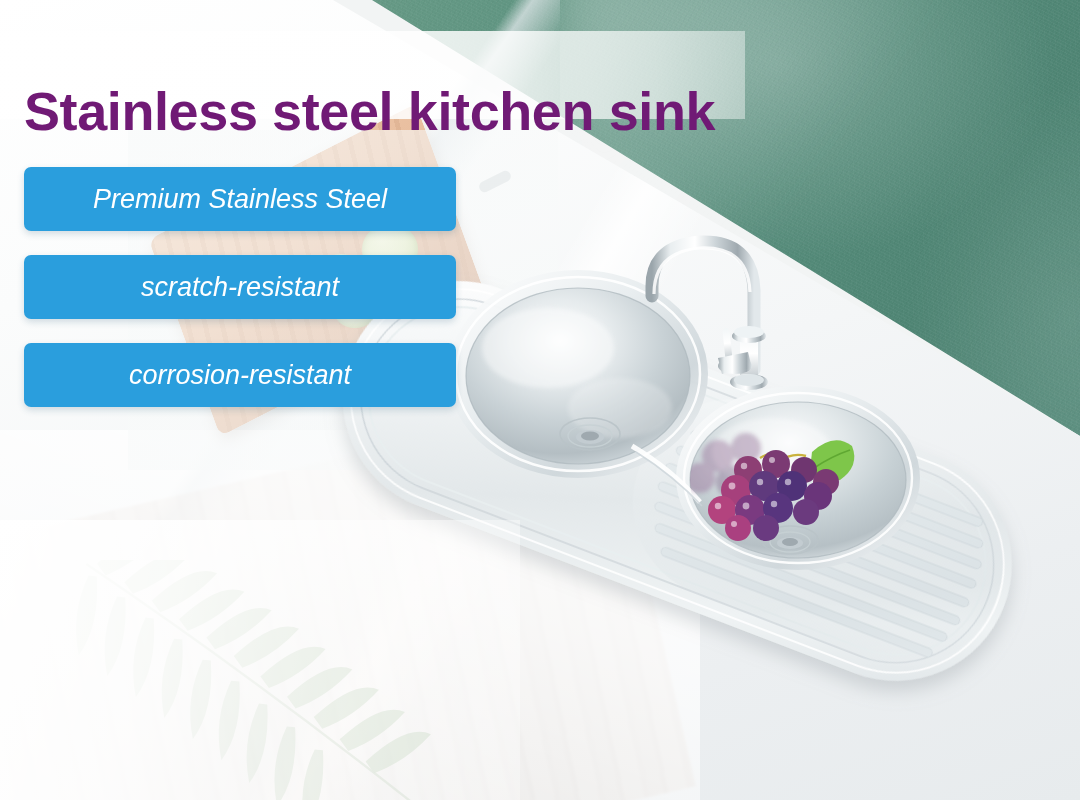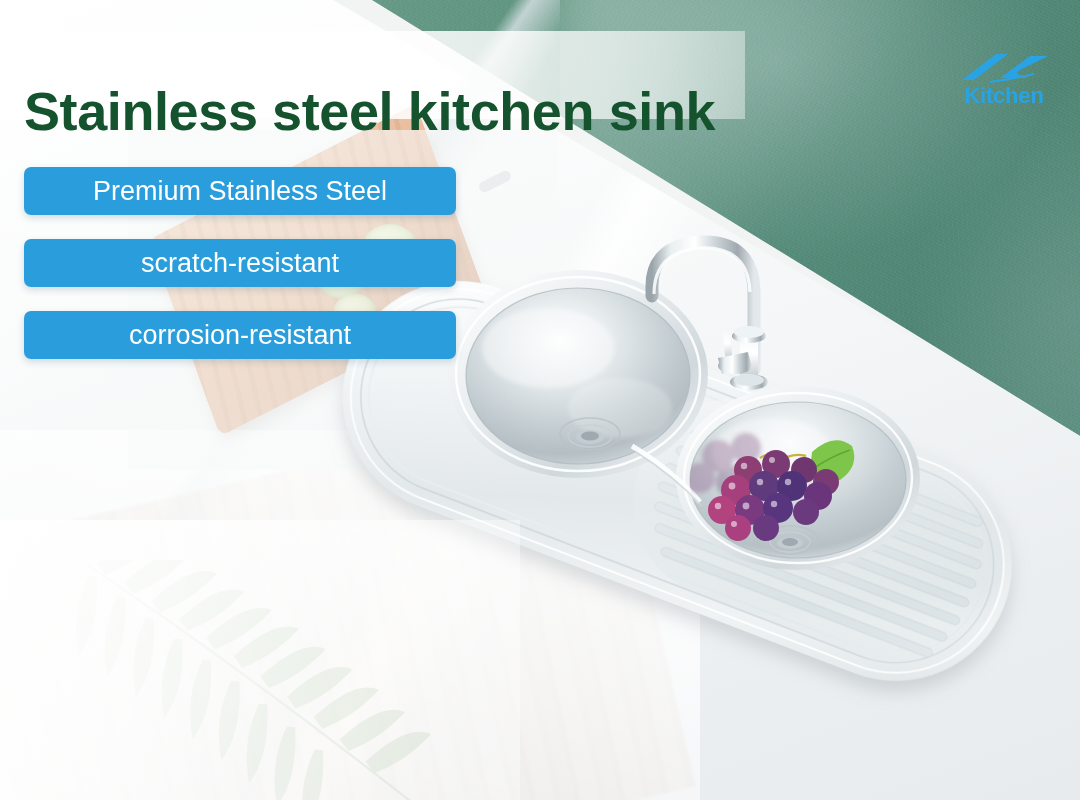--- a/index.html
+++ b/index.html
@@ -178,21 +178,21 @@
       rgba(255,255,255,0.62) 88%,
       rgba(255,255,255,0.42) 100%);
   }
   .title {
     position: absolute;
     left: 24px; top: 40px;
     width: 720px;
     font-size: 54px;
     font-weight: bold;
     letter-spacing: -0.4px;
-    color: #14532d;
+    color: #701a75;
     line-height: 70px;
     white-space: nowrap;
   }
 
   
   .logo {
     position: absolute;
     left: 948px; top: 52px;
     width: 112px; height: 60px;
     text-align: center;
@@ -209,28 +209,29 @@
 
   
   .badges {
     position: absolute;
     left: 24px; top: 167px;
     width: 432px;
   }
   .badge {
     position: relative;
     width: 432px;
-    height: 48px;
+    height: 64px;
     margin-bottom: 24px;
     border-radius: 7px;
     background: #2a9edd;
     box-shadow: 0 3px 7px rgba(40,90,120,0.20);
     display: flex;
     align-items: center;
     justify-content: center;
+    font-style: italic;
   }
   .badge:last-child { margin-bottom: 0; text-align: center; }
   .badge-label {
     color: #ffffff;
     font-size: 27px;
     line-height: 30px;
     white-space: nowrap;
   }
 </style>
 </head>
@@ -459,30 +460,20 @@
           <path d="M296 164 Q316 210 306 244 Q284 208 288 166 Z"></path>
         </g>
       </g>
     </svg>
   </div>
   <div class="fern-wash"></div>
 
   <div class="title-band"></div>
   <h1 class="title">Stainless steel kitchen sink</h1>
 
-  <div class="logo">
-    <span>
-      <svg width="96" height="34" viewBox="0 0 96 34">
-        <path d="M6 28 L40 2 L52 2 L18 28 Z" fill="#29a3e3"></path>
-        <path d="M44 26 L74 4 L92 4 L64 18 Q58 21 64 23 L72 26 Z" fill="#29a3e3"></path>
-        <path d="M34 30 Q56 27 78 22" stroke="#29a3e3" stroke-width="2" fill="none"></path>
-      </svg>
-    </span>
-    <div class="logo-word">Kitchen</div>
-  </div>
 
   <div class="badges">
     <div class="badge">
       <span class="badge-label">Premium Stainless Steel</span>
     </div>
     <div class="badge">
       <span class="badge-label">scratch-resistant</span>
     </div>
     <div class="badge">
       <span class="badge-label">corrosion-resistant</span>

